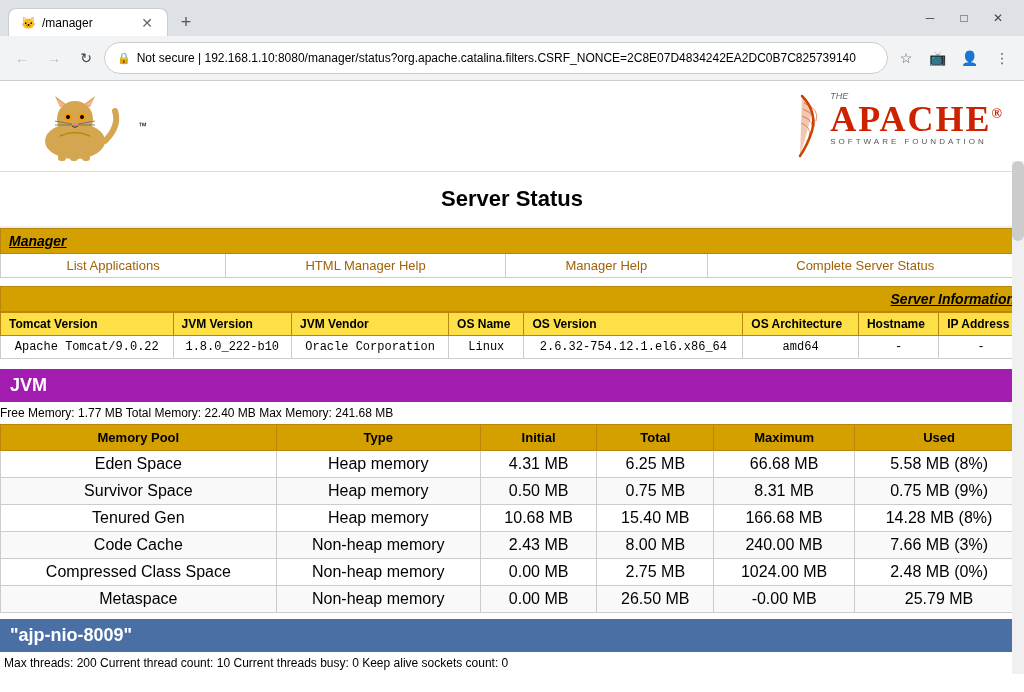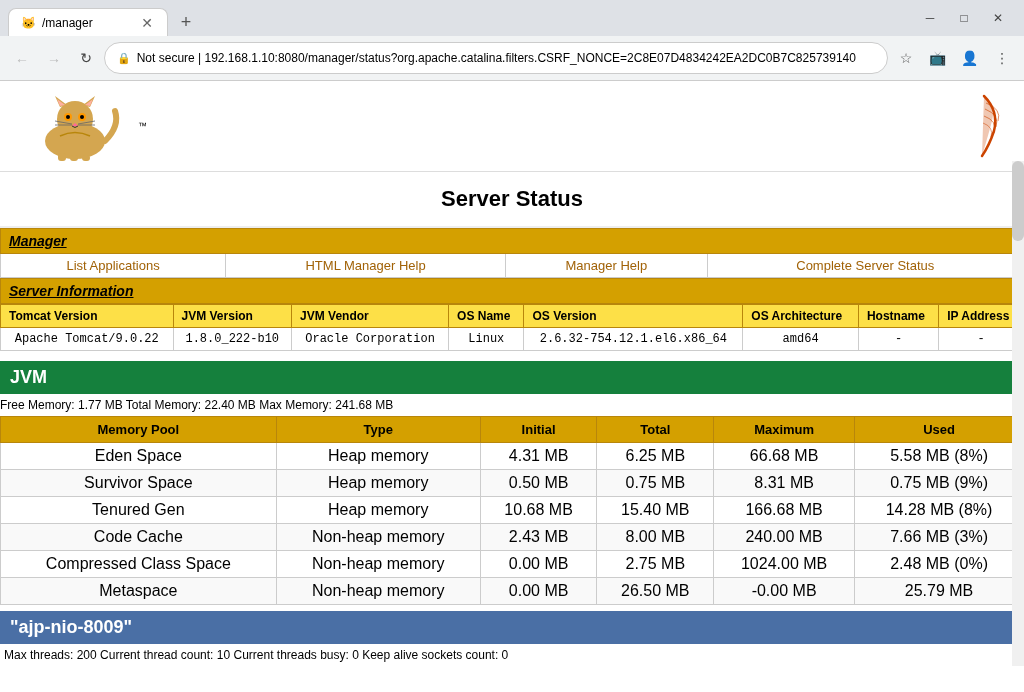--- a/index.html
+++ b/index.html
@@ -33,21 +33,21 @@
 
     
     .section-table { width: 100%; border-collapse: collapse; margin-bottom: 0; }
     .nav-row td { background: #fff; border: 1px solid #ccc; padding: 4px 8px; text-align: center; }
     .nav-row td a { color: #a16207; cursor: pointer; }
     .data-table { width: 100%; border-collapse: collapse; }
     .data-table th { background: #fde047; color: #000; font-weight: bold; padding: 4px 8px; border: 1px solid #b8860b; text-align: left; font-size: 12px; }
     .data-table td { border: 1px solid #ccc; padding: 4px 8px; text-align: center; font-size: 12px; font-family: Liberation Mono, monospace; }
 
     
-    .jvm-header { background: #15803d; color: #fff; padding: 6px 10px; font-size: 18px; font-weight: bold; margin-top: 0; }
+    .jvm-header { background: #a21caf; color: #fff; padding: 6px 10px; font-size: 18px; font-weight: bold; margin-top: 0; }
     .jvm-info { padding: 4px 0; font-size: 12px; }
 
     
     .memory-table { width: 100%; border-collapse: collapse; }
     .memory-table th { background: #d4a000; color: #000; font-weight: bold; padding: 5px 8px; border: 1px solid #b8860b; text-align: center; font-size: 13px; }
     .memory-table td { border: 1px solid #ccc; padding: 4px 8px; text-align: center; font-size: 16px; }
     .memory-table tr:nth-child(even) td { background: #f9f9f9; }
 
     
     .ajp-header { background: #4a6fa5; color: #fff; padding: 6px 10px; font-size: 18px; font-weight: bold; margin-top: 4px; }
@@ -139,41 +139,46 @@
           <div style="display:flex; align-items:flex-start; gap:8px;">
 
             <svg width="40" height="70" viewBox="0 0 40 70">
               <path d="M20,5 Q35,20 30,40 Q25,55 18,65" stroke="#cc4400" stroke-width="2.5" fill="none" stroke-linecap="round"></path>
               <path d="M20,5 Q32,15 28,30 Q24,45 18,65" fill="#cc4400" opacity="0.3"></path>
               <path d="M22,12 Q38,18 34,30" stroke="#cc4400" stroke-width="1" fill="none" opacity="0.6"></path>
               <path d="M21,18 Q36,24 32,36" stroke="#cc4400" stroke-width="1" fill="none" opacity="0.6"></path>
               <path d="M20,25 Q34,30 30,42" stroke="#cc4400" stroke-width="1" fill="none" opacity="0.6"></path>
               <path d="M19,32 Q30,36 27,46" stroke="#cc4400" stroke-width="1" fill="none" opacity="0.5"></path>
             </svg>
+            <div>
+              <div style="font-size:9px; color:#666; font-style:italic;">THE</div>
+              <div style="font-size:36px; font-weight:bold; color:#cc2200; font-family:'Times New Roman',serif; letter-spacing:2px; line-height:1;">APACHE<span style="font-size:14px; vertical-align:super; color:#cc2200;">®</span></div>
+              <div style="font-size:8px; color:#555; letter-spacing:3px;">SOFTWARE FOUNDATION</div>
+            </div>
           </div>
         </div>
       </div>
 
       <div class="page-title-section">Server Status</div>
 
       <table class="section-table">
         <tbody>
             <tr>
           <td colspan="4" style="background:#d4a000; color:#000; font-weight:bold; font-style:italic; padding:4px 8px; font-size:14px; border:1px solid #b8860b; text-decoration:underline;">Manager</td>
         </tr>
         <tr class="nav-row">
           <td><a>List Applications</a></td>
           <td><a>HTML Manager Help</a></td>
           <td><a>Manager Help</a></td>
           <td><a>Complete Server Status</a></td>
         </tr>
       </tbody>
         </table>
 
-      <table class="section-table" style="">
+      <table class="section-table" style="margin-top:8px;text-align:right;">
         <tbody>
             <tr>
           <td colspan="8" style="background:#d4a000; color:#000; font-weight:bold; font-style:italic; padding:4px 8px; font-size:14px; border:1px solid #b8860b; text-decoration:underline;">Server Information</td>
         </tr>
       </tbody>
         </table>
       <table class="data-table">
         <thead>
           <tr>
             <th>Tomcat Version</th>

